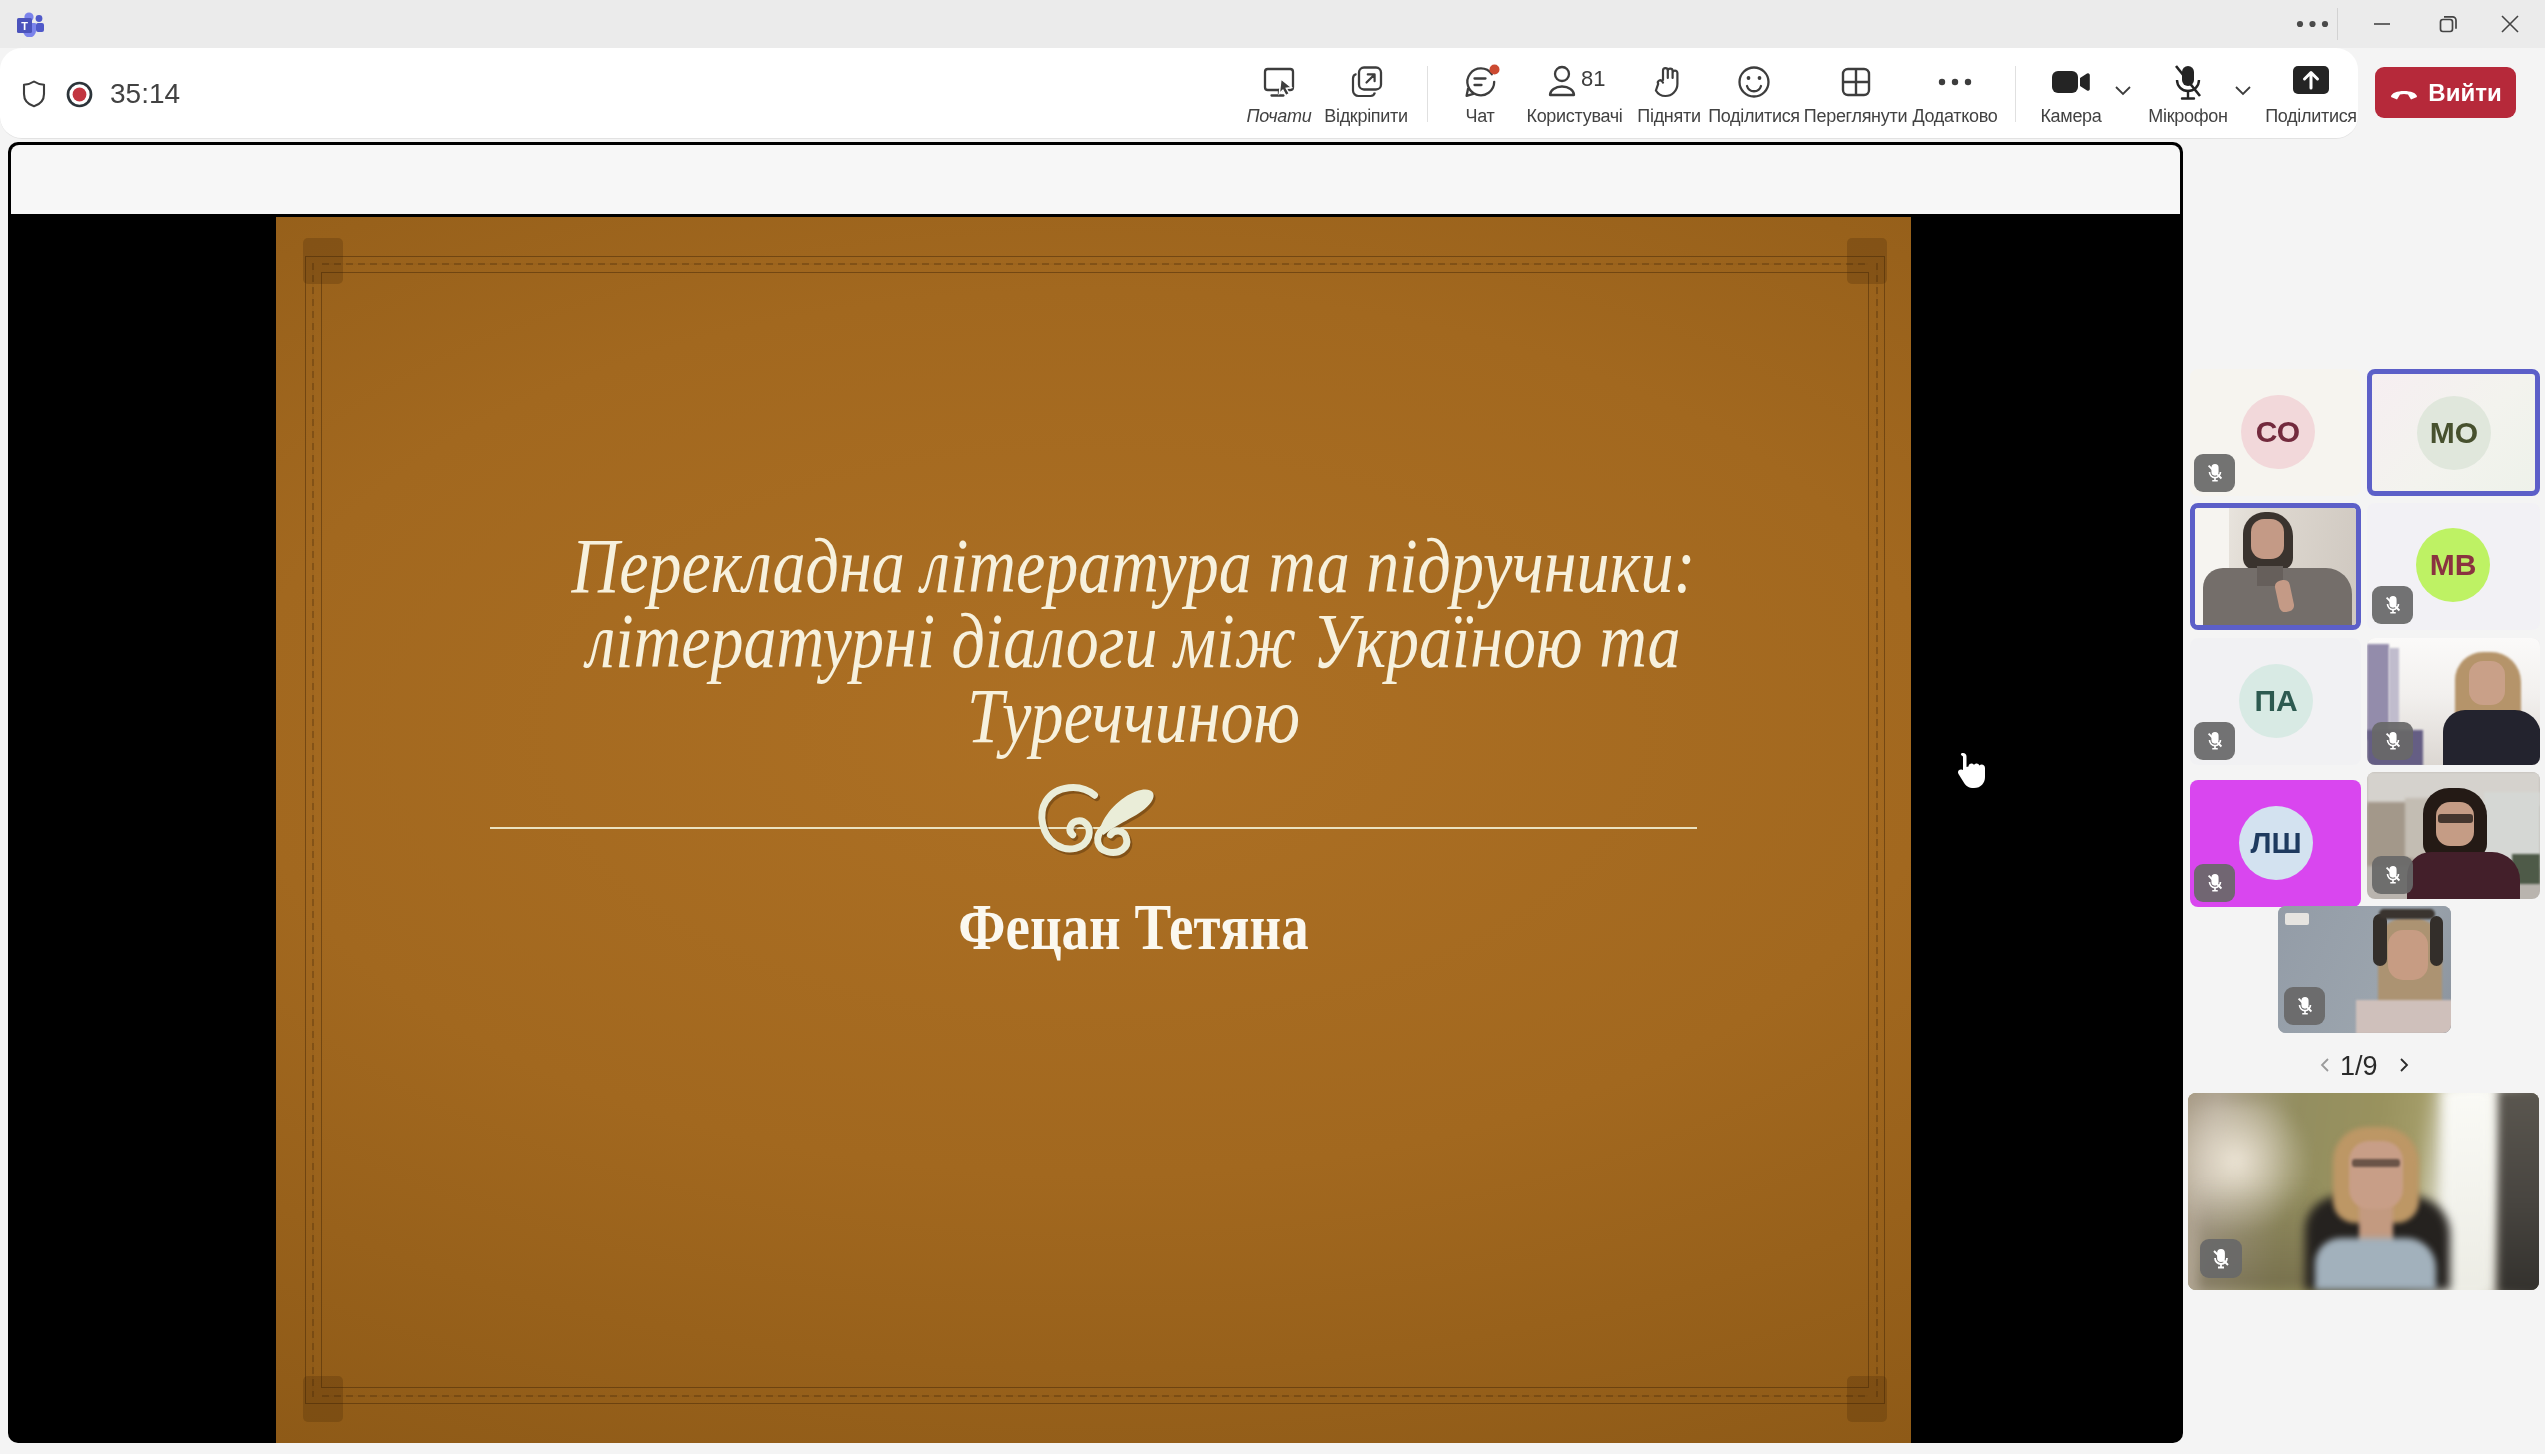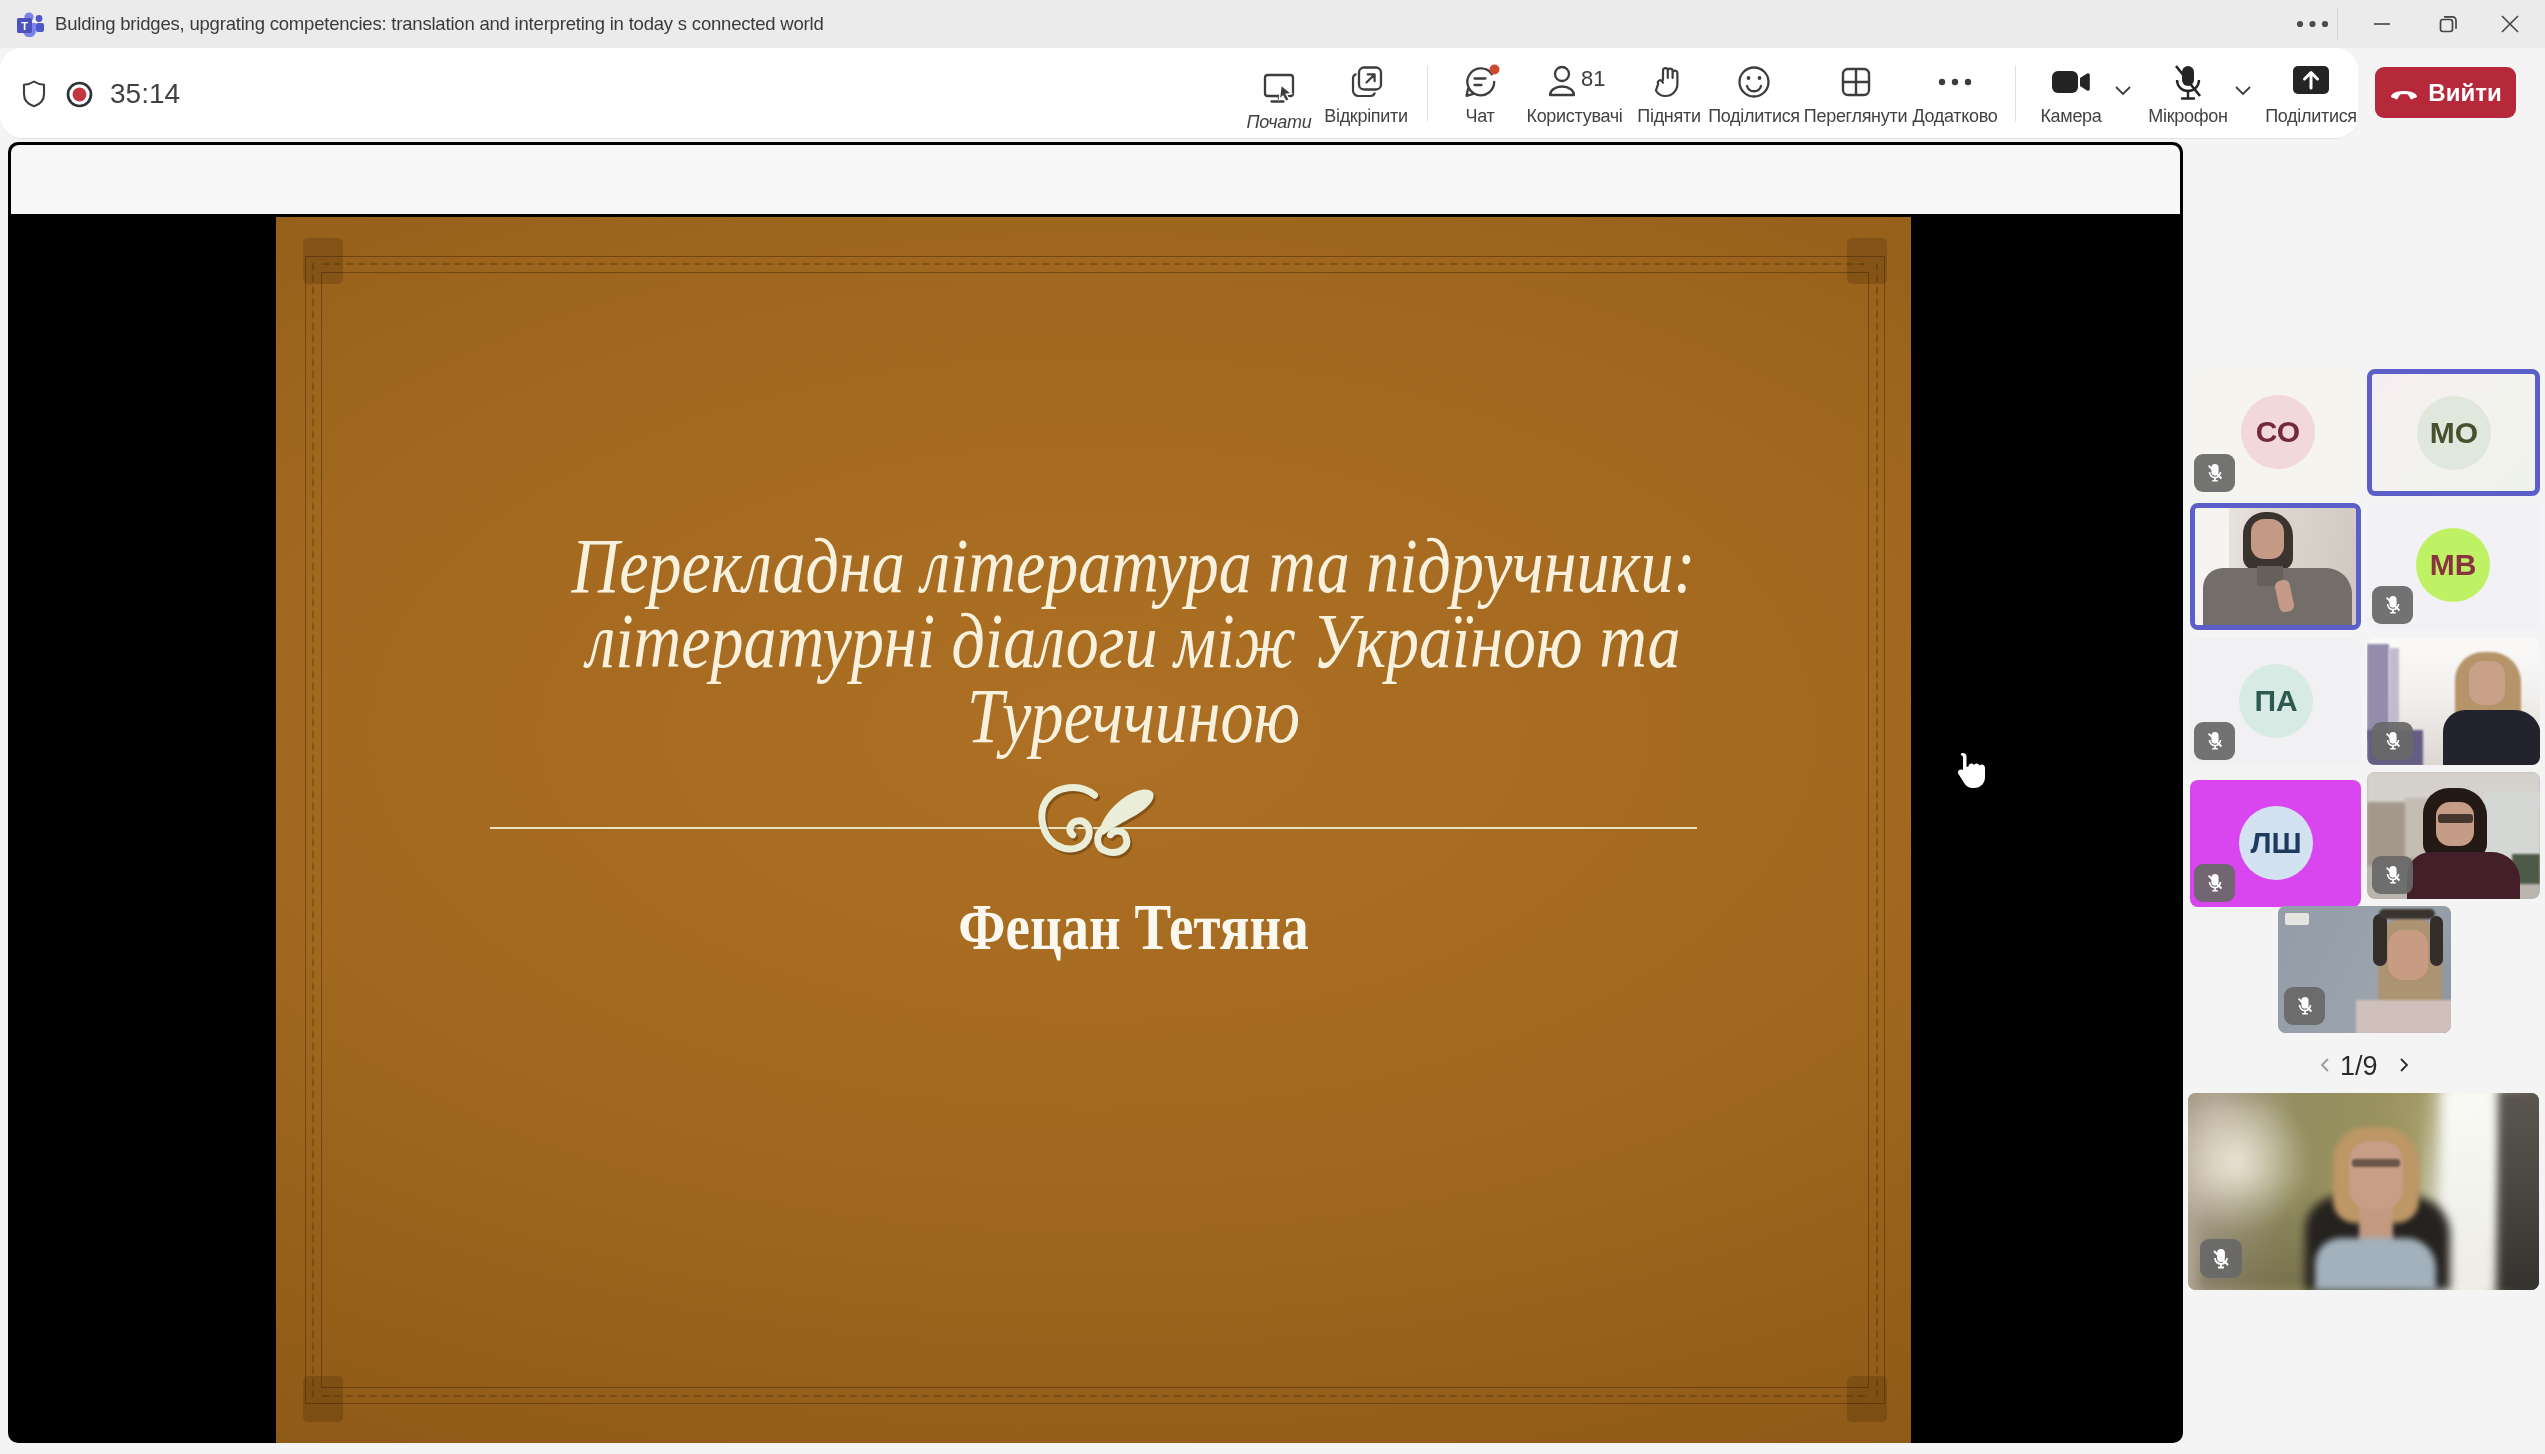--- a/index.html
+++ b/index.html
@@ -35,21 +35,20 @@
 
 <div id="titlebar">
   <svg class="abs" style="left:16px; top:11px;" width="29" height="26" viewBox="0 0 29 26">
     <circle cx="13" cy="6" r="4.6" fill="#7b83eb"></circle>
     <circle cx="23" cy="7.5" r="3.4" fill="#5059c9"></circle>
     <rect x="20" y="12" width="8" height="9" rx="2" fill="#5059c9"></rect>
     <path d="M7 12 h12 a1 1 0 0 1 1 1 v7 a6.5 6.5 0 0 1 -13 0 z" fill="#7b83eb"></path>
     <rect x="1" y="7" width="15" height="15" rx="1.6" fill="#4b53bc"></rect>
     <text x="8.5" y="19" font-size="11" font-weight="bold" fill="#fff" text-anchor="middle" font-family="Liberation Sans">T</text>
   </svg>
-  <div id="titletext">Bulding bridges, upgrating competencies: translation and interpreting in today s connected world</div>
   <svg class="abs" style="left:2294px; top:18px;" width="38" height="12" viewBox="0 0 38 12">
       <circle cx="6" cy="6" r="3.1" fill="#4a4a4a"></circle>
       <circle cx="18.5" cy="6" r="3.1" fill="#4a4a4a"></circle>
       <circle cx="31" cy="6" r="3.1" fill="#4a4a4a"></circle>
     </svg>
   <div class="abs" style="left:2337px; top:8px; width:1px; height:32px; background:#d2d2d2;"></div>
   <svg class="abs" style="left:2371px; top:13px;" width="22" height="22" viewBox="0 0 22 22">
       <path d="M3 11 h16" stroke="#444" stroke-width="1.6"></path>
     </svg>
   <svg class="abs" style="left:2437px; top:13px;" width="22" height="22" viewBox="0 0 22 22">
@@ -66,21 +65,21 @@
   <svg class="abs" style="left:22px; top:32px;" width="24" height="28" viewBox="0 0 24 28">
     <path d="M12 1.5 C15 3.5 18.5 4.6 22 4.8 V14 c0 6.3 -4.5 10.5 -10 12.3 C6.5 24.5 2 20.3 2 14 V4.8 C5.5 4.6 9 3.5 12 1.5 z" fill="none" stroke="#3d3d3d" stroke-width="2.1" stroke-linejoin="round"></path>
   </svg>
 
   <svg class="abs" style="left:66px; top:33px;" width="27" height="27" viewBox="0 0 27 27">
     <circle cx="13.5" cy="13.5" r="11.5" fill="none" stroke="#2c343a" stroke-width="2.7"></circle>
     <circle cx="13.5" cy="13.5" r="6.9" fill="#c23641"></circle>
   </svg>
   <div class="abs" style="left:110px; top:30px; font-size:28px; color:#424242;">35:14</div>
 
-  <div class="tbtn" style="left:1239px; top:18px; width:80px;font-style:italic;">
+  <div class="tbtn" style="left:1239px; top:12px; width:80px;font-style:italic;">
     <svg style="margin-top:4px;" width="36" height="36" viewBox="0 0 36 36">
       <rect x="4" y="5" width="28" height="21" rx="2.8" fill="none" stroke="#3d3d3d" stroke-width="2.3"></rect>
       <path d="M18 26 v4 M10.5 31.5 h12" stroke="#3d3d3d" stroke-width="2.3" stroke-linecap="round"></path>
       <path d="M20 15 l10.5 8.5 -5.2 0.8 3 5.4 -3.4 1.9 -3-5.5 -3.6 3.6 z" fill="#3d3d3d" stroke="#fff" stroke-width="1.4"></path>
     </svg>
     <div class="tlabel">Почати</div>
   </div>
 
   <div class="tbtn" style="left:1316px; top:12px; width:100px;">
     <svg style="margin-top:4px;" width="36" height="36" viewBox="0 0 36 36">

